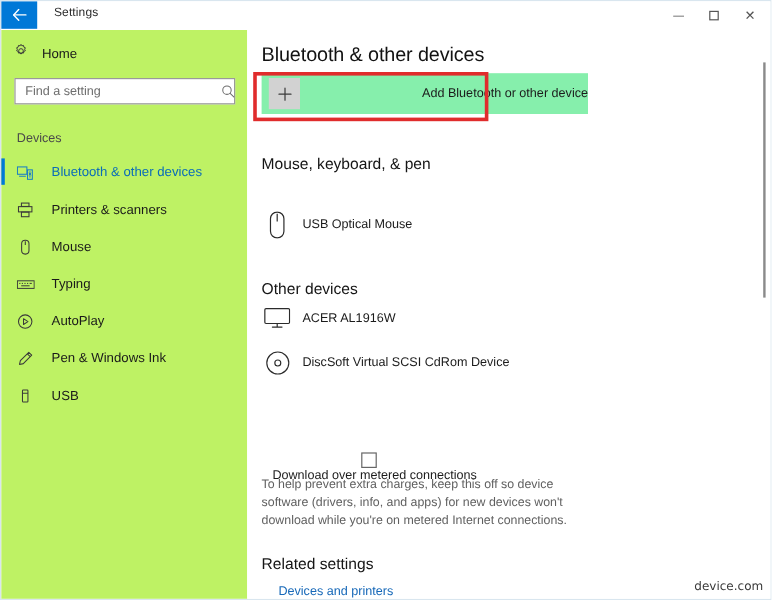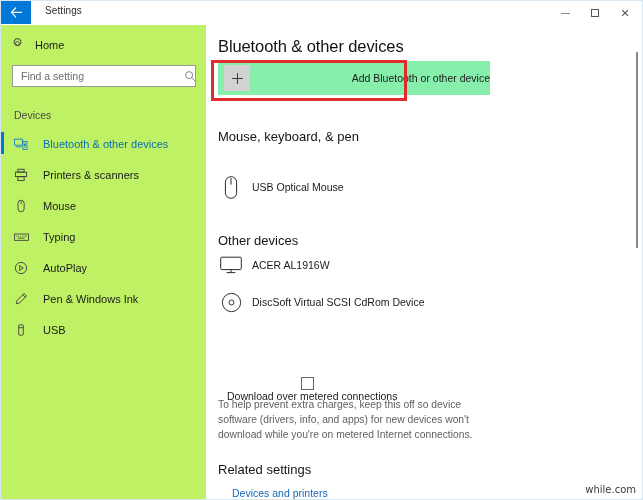--- a/index.html
+++ b/index.html
@@ -416,15 +416,15 @@
     </div>
 
   </div>
 
   <div class="scrollbar">
     <div class="scrollthumb"></div>
   </div>
 
   <div class="redbox"></div>
 
-  <div class="watermark">while.com</div>
+  <div class="watermark">device.com</div>
 
 </div>
 
 </body></html>

